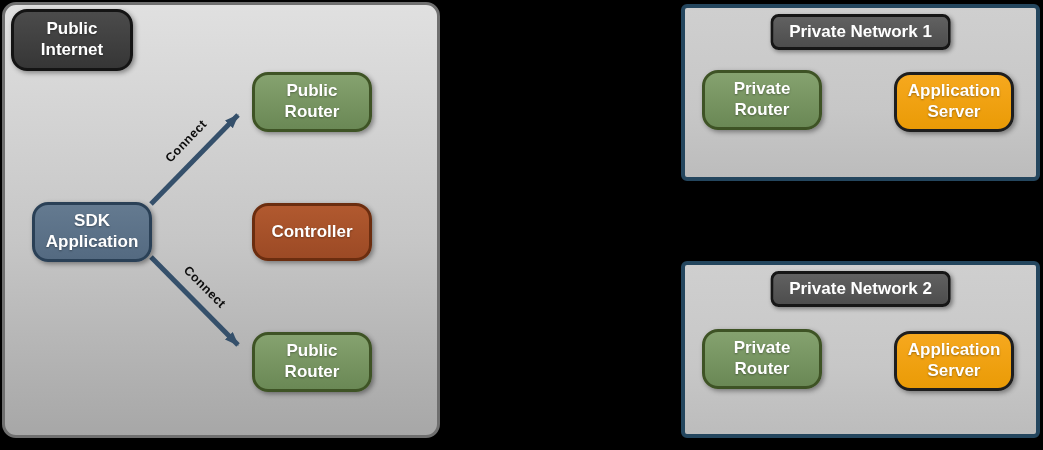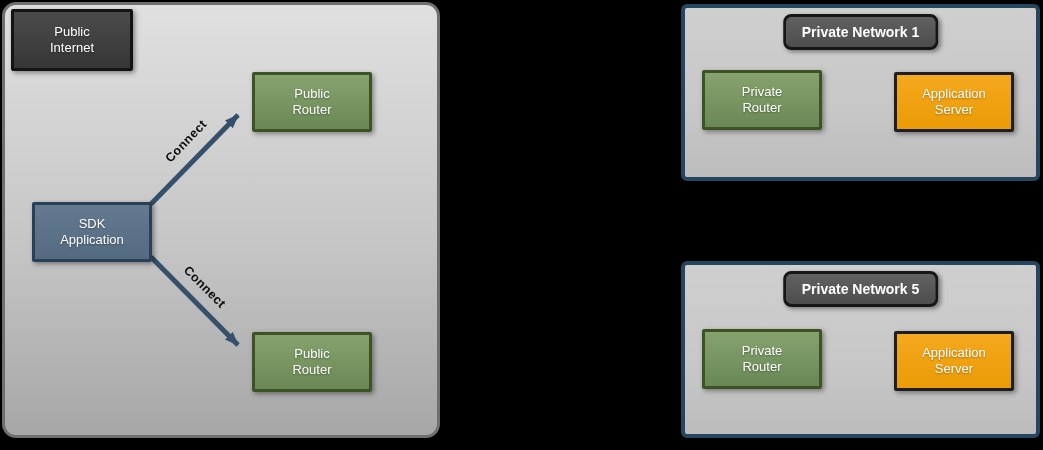--- a/index.html
+++ b/index.html
@@ -20,28 +20,28 @@
     background:linear-gradient(180deg,#cfcfcf 0%,#c7c7c7 60%,#bcbcbc 100%);
     box-shadow:4px 4px 8px rgba(0,0,0,0.55);
   }
   #private-network-1{left:681px;top:4px;}
   #private-network-2{left:681px;top:261px;}
   .net-label{
     position:absolute;left:50%;transform:translateX(-50%);top:6px;
     height:24px;padding:3px 16px 3px 16px;box-sizing:content-box;
     background:linear-gradient(180deg,#616161,#4d4d4d);
     border:3px solid #161616;border-radius:8px;
-    color:#fff;font-weight:bold;font-size:14px;line-height:24px;
+    color:#fff;font-weight:bold;font-size:17px;line-height:24px;
     white-space:nowrap;box-shadow:2px 2px 4px rgba(0,0,0,0.4);
   }
   
   .node{
-    position:absolute;box-sizing:border-box;border-radius:2px;
+    position:absolute;box-sizing:border-box;border-radius:16px;
     display:flex;align-items:center;justify-content:center;text-align:center;
-    color:#fff;font-weight:normal;font-size:13px;line-height:1.22;
+    color:#fff;font-weight:bold;font-size:17px;line-height:1.22;
     box-shadow:2px 2px 5px rgba(0,0,0,0.4);
   }
   .node .node-label{white-space:pre-line;text-shadow:0 1px 2px rgba(0,0,0,0.35);}
   .dark {background:linear-gradient(180deg,#4b4b4b,#363636);border:3px solid #141414;}
   .green{background:linear-gradient(180deg,#85a26f,#6a8855);border:3px solid #3e5325;}
   .blue {background:linear-gradient(180deg,#647a90,#546a81);border:3px solid #2a4056;justify-content:center;}
   .rust {background:linear-gradient(180deg,#b1592f,#9c4a25);border:3px solid #6b2d0f;}
   .orange{background:linear-gradient(180deg,#f6a81e,#ea9b06);border:3px solid #1e1e1e;}
   
   #edges{position:absolute;left:0;top:0;width:432px;height:430px;pointer-events:none;}
@@ -74,41 +74,44 @@
     <div class="node green" style="left:247px;top:67px;width:120px;height:60px;">
       <span class="node-label">Public
 Router</span>
     </div>
 
     <div class="node blue" style="left:27px;top:197px;width:120px;height:60px;">
       <span class="node-label">SDK
 Application</span>
     </div>
 
+    <div class="node rust" style="left:247px;top:198px;width:120px;height:58px;">
+      <span class="node-label">Controller</span>
+    </div>
 
     <div class="node green" style="left:247px;top:327px;width:120px;height:60px;">
       <span class="node-label">Public
 Router</span>
     </div>
   </div>
 
   <div class="network" id="private-network-1">
     <div class="net-label">Private Network 1</div>
     <div class="node green" style="left:17px;top:62px;width:120px;height:60px;">
       <span class="node-label">Private
 Router</span>
     </div>
     <div class="node orange" style="left:209px;top:64px;width:120px;height:60px;">
       <span class="node-label">Application
 Server</span>
     </div>
   </div>
 
   <div class="network" id="private-network-2">
-    <div class="net-label">Private Network 5</div>
+    <div class="net-label">Private Network 2</div>
     <div class="node green" style="left:17px;top:64px;width:120px;height:60px;">
       <span class="node-label">Private
 Router</span>
     </div>
     <div class="node orange" style="left:209px;top:66px;width:120px;height:60px;">
       <span class="node-label">Application
 Server</span>
     </div>
   </div>
 

